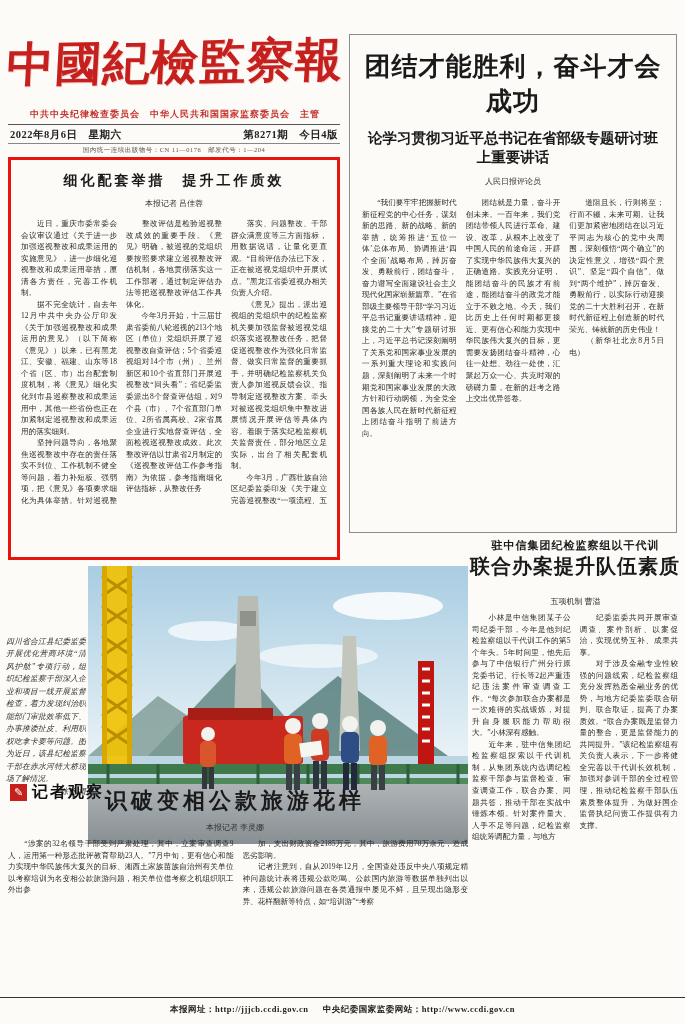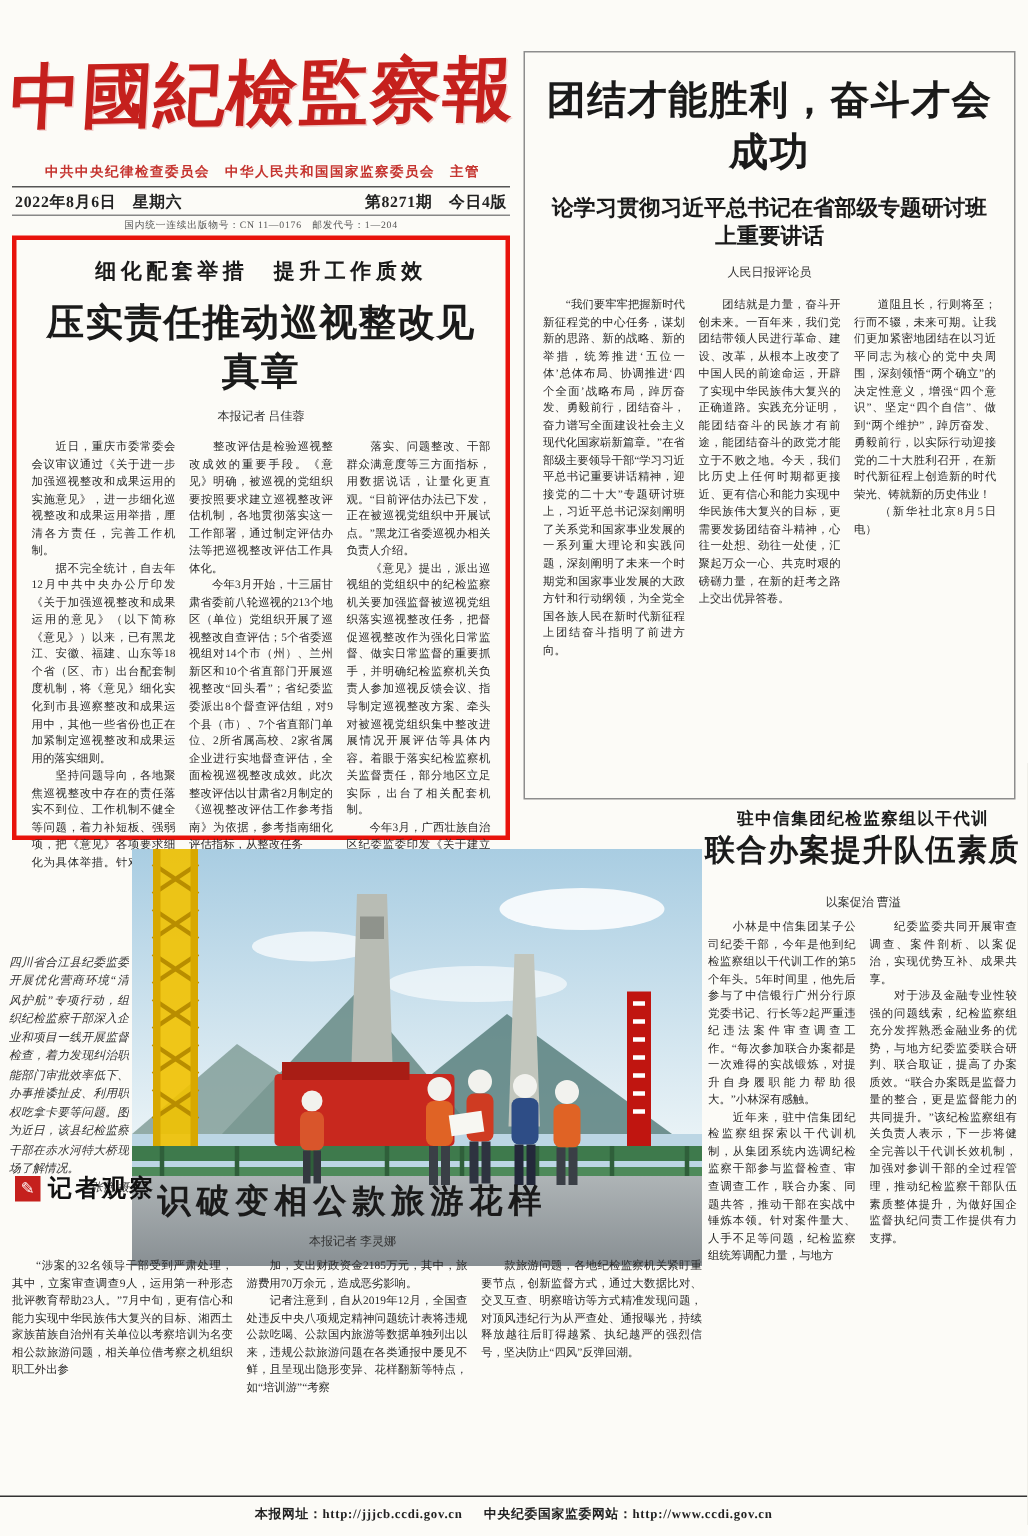--- a/index.html
+++ b/index.html
@@ -131,21 +131,20 @@
     <div class="cols lead-cols">
       <div class="col">　　“我们要牢牢把握新时代新征程党的中心任务，谋划新的思路、新的战略、新的举措，统筹推进‘五位一体’总体布局、协调推进‘四个全面’战略布局，踔厉奋发、勇毅前行，团结奋斗，奋力谱写全面建设社会主义现代化国家崭新篇章。”在省部级主要领导干部“学习习近平总书记重要讲话精神，迎接党的二十大”专题研讨班上，习近平总书记深刻阐明了关系党和国家事业发展的一系列重大理论和实践问题，深刻阐明了未来一个时期党和国家事业发展的大政方针和行动纲领，为全党全国各族人民在新时代新征程上团结奋斗指明了前进方向。</div>
       <div class="col">　　团结就是力量，奋斗开创未来。一百年来，我们党团结带领人民进行革命、建设、改革，从根本上改变了中国人民的前途命运，开辟了实现中华民族伟大复兴的正确道路。实践充分证明，能团结奋斗的民族才有前途，能团结奋斗的政党才能立于不败之地。今天，我们比历史上任何时期都更接近、更有信心和能力实现中华民族伟大复兴的目标，更需要发扬团结奋斗精神，心往一处想、劲往一处使，汇聚起万众一心、共克时艰的磅礴力量，在新的赶考之路上交出优异答卷。</div>
       <div class="col">　　道阻且长，行则将至；行而不辍，未来可期。让我们更加紧密地团结在以习近平同志为核心的党中央周围，深刻领悟“两个确立”的决定性意义，增强“四个意识”、坚定“四个自信”、做到“两个维护”，踔厉奋发、勇毅前行，以实际行动迎接党的二十大胜利召开，在新时代新征程上创造新的时代荣光、铸就新的历史伟业！
 　　（新华社北京8月5日电）</div>
     </div>
   </div>
 
   <div class="red-box">
     <div class="main-kicker">细化配套举措　提升工作质效</div>
-    <div class="main-headline">压实责任推动巡视整改见真章</div>
     <div class="byline main-byline">本报记者 吕佳蓉</div>
     <div class="cols main-cols">
       <div class="col">　　近日，重庆市委常委会会议审议通过《关于进一步加强巡视整改和成果运用的实施意见》，进一步细化巡视整改和成果运用举措，厘清各方责任，完善工作机制。
 　　据不完全统计，自去年12月中共中央办公厅印发《关于加强巡视整改和成果运用的意见》（以下简称《意见》）以来，已有黑龙江、安徽、福建、山东等18个省（区、市）出台配套制度机制，将《意见》细化实化到市县巡察整改和成果运用中，其他一些省份也正在加紧制定巡视整改和成果运用的落实细则。
 　　坚持问题导向，各地聚焦巡视整改中存在的责任落实不到位、工作机制不健全等问题，着力补短板、强弱项，把《意见》各项要求细化为具体举措。针对巡视整改中责任不明晰、督促不够有力等问题，重庆市出台《关于进一步加强巡视整改和成果运用的实施意见》，提出健全市委巡视办、市纪委监委、市委组织部三方联动机制；湖南省委办公厅印发《关于强化市县巡察整改和成果运用的二十条措施》，推动《意见》精神落地落实落细。</div>
       <div class="col">　　整改评估是检验巡视整改成效的重要手段。《意见》明确，被巡视的党组织要按照要求建立巡视整改评估机制，各地贯彻落实这一工作部署，通过制定评估办法等把巡视整改评估工作具体化。
 　　今年3月开始，十三届甘肃省委前八轮巡视的213个地区（单位）党组织开展了巡视整改自查评估；5个省委巡视组对14个市（州）、兰州新区和10个省直部门开展巡视整改“回头看”；省纪委监委派出8个督查评估组，对9个县（市）、7个省直部门单位、2所省属高校、2家省属企业进行实地督查评估，全面检视巡视整改成效。此次整改评估以甘肃省2月制定的《巡视整改评估工作参考指南》为依据，参考指南细化评估指标，从整改任务</div>
       <div class="col">　　落实、问题整改、干部群众满意度等三方面指标，用数据说话，让量化更直观。“目前评估办法已下发，正在被巡视党组织中开展试点。”黑龙江省委巡视办相关负责人介绍。
 　　《意见》提出，派出巡视组的党组织中的纪检监察机关要加强监督被巡视党组织落实巡视整改任务，把督促巡视整改作为强化日常监督、做实日常监督的重要抓手，并明确纪检监察机关负责人参加巡视反馈会议、指导制定巡视整改方案、牵头对被巡视党组织集中整改进展情况开展评估等具体内容。着眼于落实纪检监察机关监督责任，部分地区立足实际，出台了相关配套机制。
 　　今年3月，广西壮族自治区纪委监委印发《关于建立完善巡视整改“一项流程、五项机制”的通知》，从三个操作层面，对巡视整改报告审核流程和巡视整改调度、会商、督导、评价、运用等6个方面作出规范，提出整改报告审核3大类指标，即被巡视党组织主体责任落实情况、整改任务完成情况以及整改管理质量；要求监督检查室对整改不力、敷衍整改的及时提出问责建议等。
@@ -232,26 +231,25 @@
   <div class="observer-label">
     <span class="observer-icon">✎</span>
     <span class="observer-label-text">记者观察</span>
   </div>
   <div class="observer-headline">识破变相公款旅游花样</div>
   <div class="byline observer-byline">本报记者 李灵娜</div>
   <div class="cols observer-cols">
     <div class="col">　　“涉案的32名领导干部受到严肃处理，其中，立案审查调查9人，运用第一种形态批评教育帮助23人。”7月中旬，更有信心和能力实现中华民族伟大复兴的目标、湘西土家族苗族自治州有关单位以考察培训为名变相公款旅游问题，相关单位借考察之机组织职工外出参</div>
     <div class="col">　　加，支出财政资金2185万元，其中，旅游费用70万余元，造成恶劣影响。
 　　记者注意到，自从2019年12月，全国查处违反中央八项规定精神问题统计表将违规公款吃喝、公款国内旅游等数据单独列出以来，违规公款旅游问题在各类通报中屡见不鲜，且呈现出隐形变异、花样翻新等特点，如“培训游”“考察</div>
-    <div class="col">　　款旅游问题，各地纪检监察机关紧盯重要节点，创新监督方式，通过大数据比对、交叉互查、明察暗访等方式精准发现问题，对顶风违纪行为从严查处、通报曝光，持续释放越往后盯得越紧、执纪越严的强烈信号，坚决防止“四风”反弹回潮。</div>
   </div>
 
   <div class="case-kicker">驻中信集团纪检监察组以干代训</div>
   <div class="case-headline">联合办案提升队伍素质</div>
-  <div class="byline case-byline">以案促治 曹溢</div>
+  <div class="byline case-byline">五项机制 曹溢</div>
   <div class="cols case-cols">
     <div class="col">　　小林是中信集团某子公司纪委干部，今年是他到纪检监察组以干代训工作的第5个年头。5年时间里，他先后参与了中信银行广州分行原党委书记、行长等2起严重违纪违法案件审查调查工作。“每次参加联合办案都是一次难得的实战锻炼，对提升自身履职能力帮助很大。”小林深有感触。
 　　近年来，驻中信集团纪检监察组探索以干代训机制，从集团系统内选调纪检监察干部参与监督检查、审查调查工作，联合办案、同题共答，推动干部在实战中锤炼本领。针对案件量大、人手不足等问题，纪检监察组统筹调配力量，与地方</div>
     <div class="col">　　纪委监委共同开展审查调查、案件剖析、以案促治，实现优势互补、成果共享。
 　　对于涉及金融专业性较强的问题线索，纪检监察组充分发挥熟悉金融业务的优势，与地方纪委监委联合研判、联合取证，提高了办案质效。“联合办案既是监督力量的整合，更是监督能力的共同提升。”该纪检监察组有关负责人表示，下一步将健全完善以干代训长效机制，加强对参训干部的全过程管理，推动纪检监察干部队伍素质整体提升，为做好国企监督执纪问责工作提供有力支撑。</div>
   </div>
 
   <div class="footer-rule"></div>
   <div class="footer-text">
     <a href="#">本报网址：http://jjjcb.ccdi.gov.cn</a>

